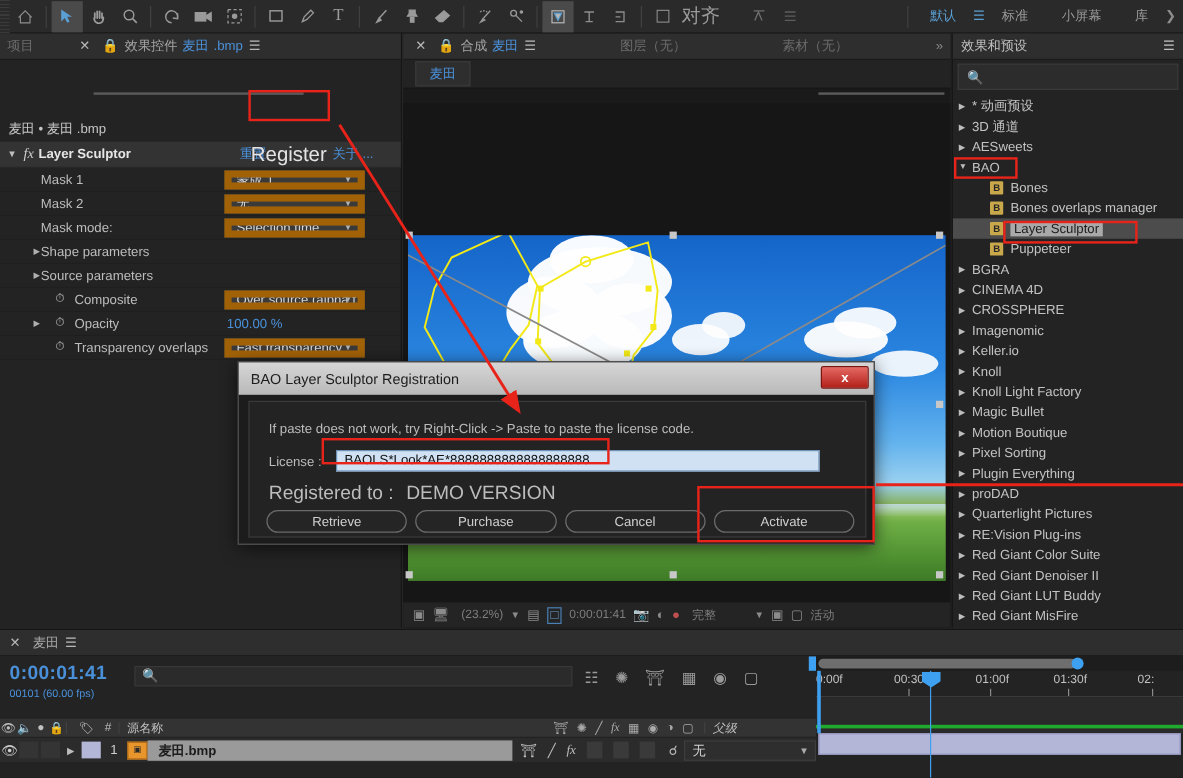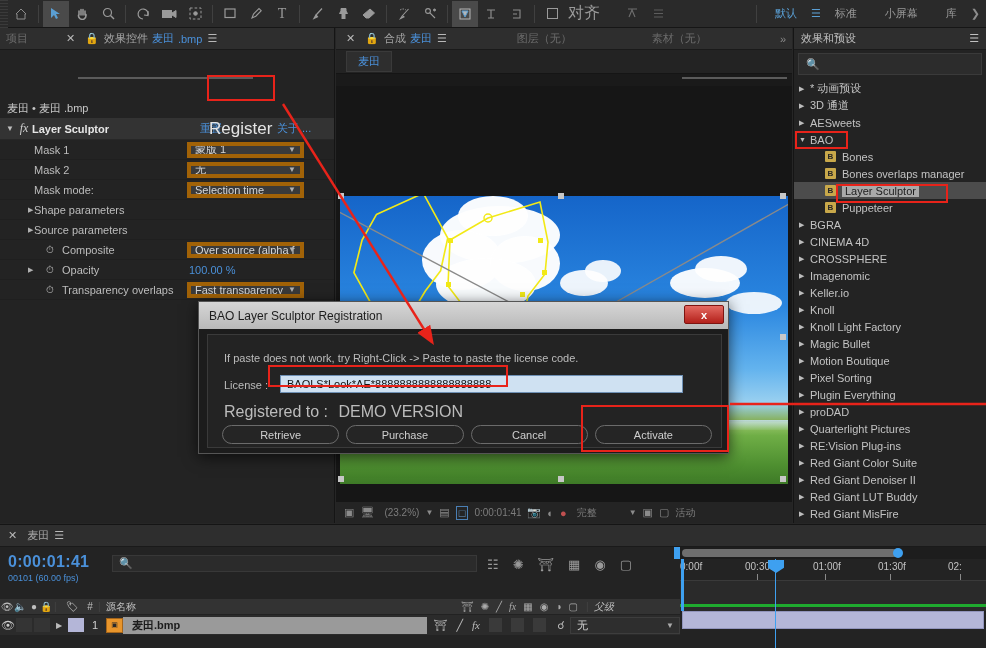--- a/index.html
+++ b/index.html
@@ -48,21 +48,21 @@
   .ec-head .fx { font-style:italic; font-family:"Liberation Serif",serif; color:#cfcfcf;
                  font-size:12px; width:16px; text-align:center; }
   .ec-head .nm { color:#e6e6e6; font-weight:bold; font-size:11px; }
   .ec-head .lnk { color:#4a90d9; font-size:11px; position:absolute; }
   .row { height:20px; display:flex; align-items:center; font-size:11px; position:relative;
          border-bottom:1px solid #1f1f1f; }
   .row .lbl { color:#bdbdbd; padding-left:34px; width:185px; white-space:nowrap; }
   .row .tri { position:absolute; left:28px; color:#b0b0b0; font-size:7px; }
   .row .stopw { position:absolute; left:46px; color:#b9b9b9; font-size:10px; }
   .dd { position:absolute; left:187px; width:117px; height:16px; background:#3a3a3a;
-        border:4px solid #a16207; color:#d6d6d6; font-size:11px;
+        border:6px solid #a16207; color:#d6d6d6; font-size:11px;
         display:flex; align-items:center; padding-left:4px; overflow:hidden; white-space:nowrap; }
   .dd .chev { position:absolute; right:4px; color:#b0b0b0; font-size:8px; }
   .valnum { position:absolute; left:189px; color:#4a90d9; font-size:11px; }
 
   
   #compPanel { left:336px; top:28px; width:456px; height:495px; background:#1a1a1a; }
   .comp-sub { height:24px; background:#232323; display:flex; align-items:center;
               padding-left:10px; border-bottom:1px solid #151515; }
   .comp-chip { background:#2e2e2e; border:1px solid #3a3a3a; color:#4a90d9;
                font-size:11px; padding:2px 11px; }

